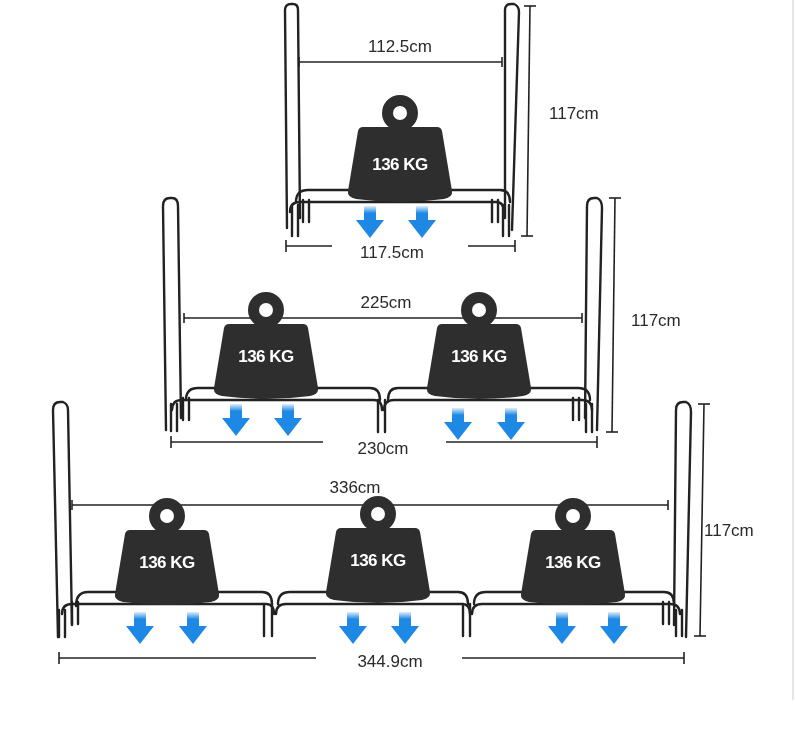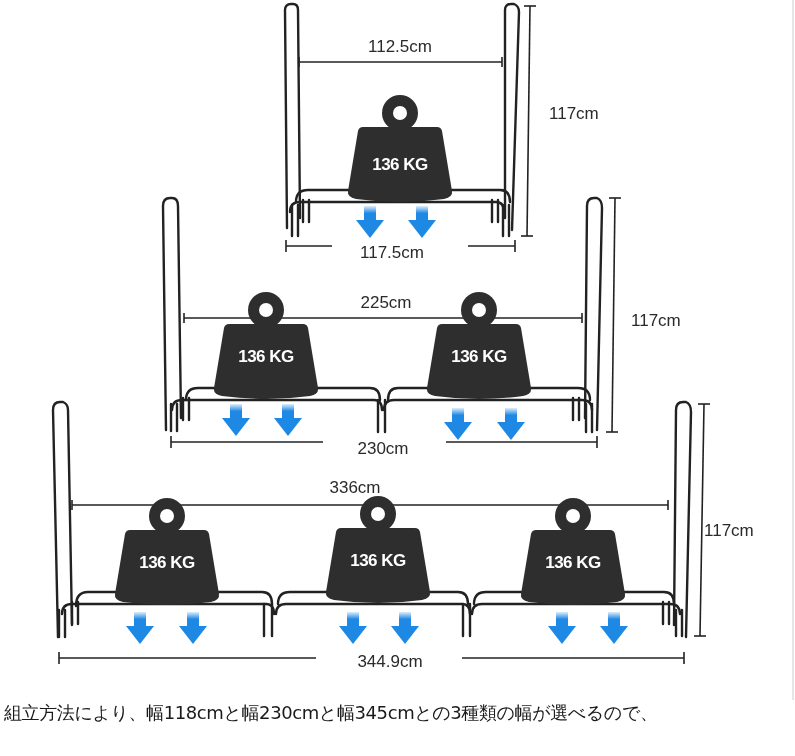--- a/index.html
+++ b/index.html
@@ -175,14 +175,13 @@
         <use href="#arrow"></use>
       </g>
   <g transform="translate(614,612)">
         <use href="#arrow"></use>
       </g>
 </svg>
 </div>
 <div class="right-border"></div>
 
 <div class="caption">
-  <div>組立方法により、幅118cmと幅230cmと幅345cmとの3種類の幅が選べるので、</div>
 </div>
 
 </body></html>

